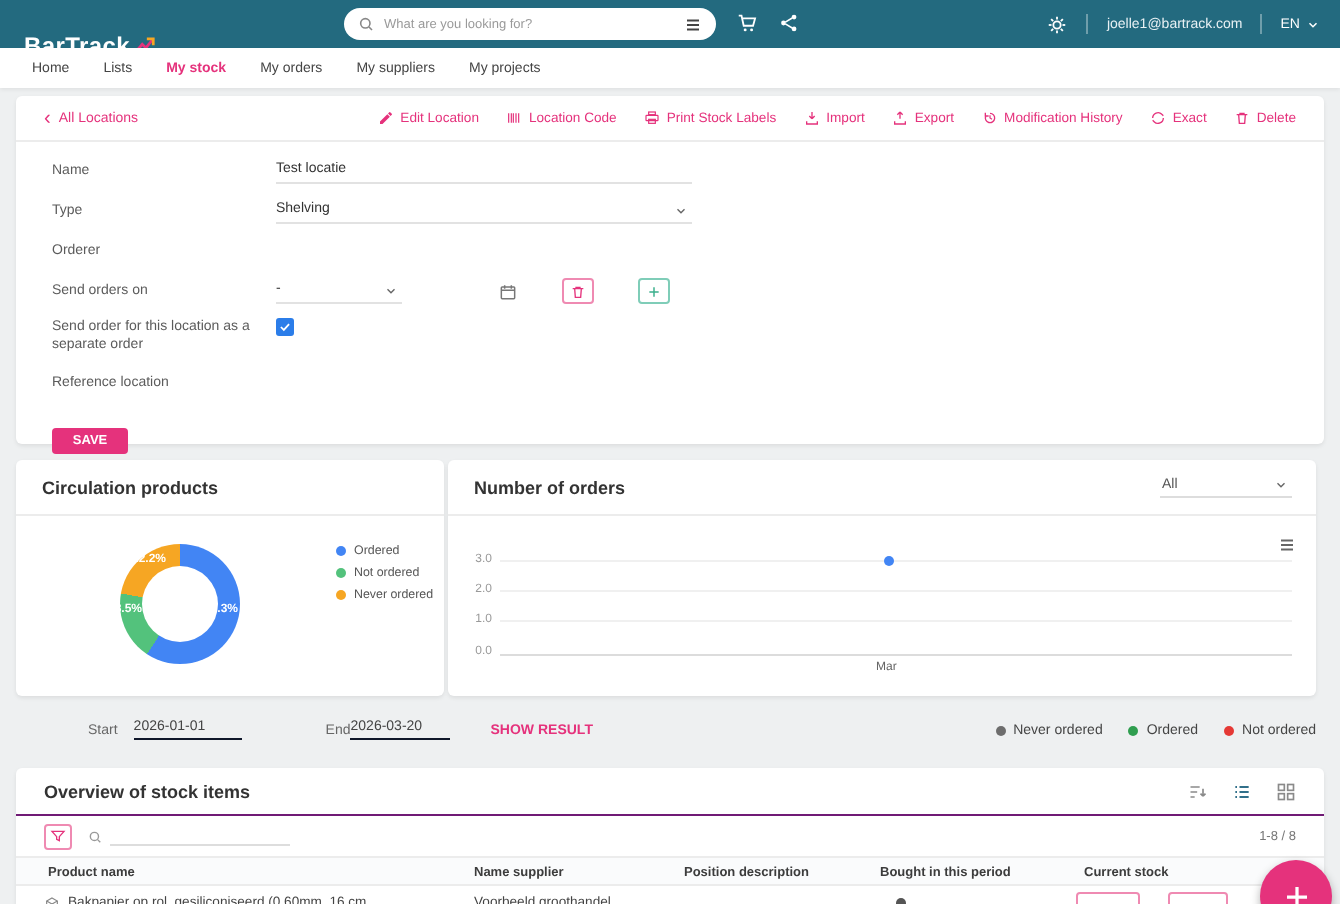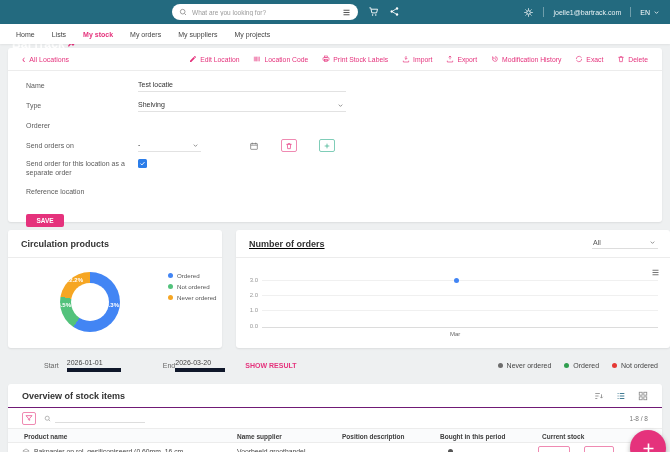--- a/index.html
+++ b/index.html
@@ -5,21 +5,21 @@
   * { margin:0; padding:0; box-sizing:border-box; }
   html,body { width:670px; height:452px; }
   body { font-family:"Liberation Sans", sans-serif; background:#eef0f1; }
   .page { position:relative; width:670px; height:452px; overflow:hidden; background:#eef0f1; }
   .abs { position:absolute; }
   svg { display:block; }
 
   
   .topbar { position:absolute; left:0; top:0; width:670px; height:24px; background:#236a7f; }
   .brand { position:absolute; left:12px; top:16px; display:flex; align-items:center; gap:2px;
-           color:#fff; font-size:12px; font-weight:bold; letter-spacing:.2px;margin-top:21px; }
+           color:#fff; font-size:12px; font-weight:bold; letter-spacing:.2px; }
   .searchpill { position:absolute; left:172px; top:4px; width:186px; height:16px; background:#fff;
                 border-radius:8px; display:flex; align-items:center; padding:0 7px; gap:5px; }
   .searchpill input { flex:1; border:none; outline:none; font-size:6.5px; color:#333; background:transparent; }
   .searchpill input::placeholder { color:#9a9a9a; }
   .tb-ico { color:#fff; }
   .tb-right { position:absolute; right:10px; top:0; height:24px; display:flex; align-items:center; gap:9px; }
   .tb-email { color:#e8f1f4; font-size:7px; }
   .vdiv { width:1px; height:10px; background:rgba(255,255,255,.35); }
   .tb-lang { color:#fff; font-size:7px; display:flex; align-items:center; gap:3px; }
 
@@ -52,21 +52,21 @@
               background:#fff; cursor:pointer; }
   .mini-btn.del { border:1px solid #ef8ab2; color:#e5327c; margin-left:22px; }
   .mini-btn.add { border:1px solid #7fcdb8; color:#3aaf8c; margin-left:22px; }
   .checkbox { width:9px; height:9px; border-radius:1.5px; background:#2b7de9; display:flex; align-items:center;
               justify-content:center; cursor:pointer; }
   .save-btn { margin:9px 0 0 0; width:38px; height:13px; background:#e5327c; color:#fff; border:none;
               border-radius:2px; font-size:6.5px; font-weight:bold; font-family:inherit; cursor:pointer; }
 
   
   #donut-card { left:8px; top:230px; width:214px; height:118px; }
-  #line-card  { left:236px; top:230px; width:434px; height:118px;text-decoration:underline; }
+  #line-card  { left:224px; top:230px; width:434px; height:118px; }
   .chart-title-row { height:28px; border-bottom:1px solid #ececec; display:flex; align-items:center; padding:0 13px; position:relative; }
   .chart-title { font-size:9px; font-weight:bold; color:#333; }
   .donut { position:absolute; left:52px; top:42px; width:60px; height:60px; border-radius:50%;
            background:conic-gradient(#4285f4 0 59.3%, #53c27c 0 77.8%, #f6a623 0 100%); }
   .donut::after { content:""; position:absolute; left:11px; top:11px; width:38px; height:38px; border-radius:50%; background:#fff; }
   .slice-label { position:absolute; font-size:6px; color:#fff; font-weight:bold; z-index:2; }
   .dlegend { position:absolute; left:160px; top:42px; display:flex; flex-direction:column; gap:4px; }
   .dlegend-item, .blegend-item { display:flex; align-items:center; gap:4px; font-size:6.2px; color:#555; }
   .dot { width:5px; height:5px; border-radius:50%; flex-shrink:0; }
   .sel-all { position:absolute; right:12px; top:8px; width:66px; border-bottom:1px solid #ddd;
@@ -74,21 +74,21 @@
   .gridline { position:absolute; left:26px; right:12px; height:1px; background:#f0f0f0; }
   .gridline.base { background:#dcdcdc; }
   .ytick { position:absolute; left:2px; width:20px; text-align:right; font-size:6px; color:#999; }
   .xtick { position:absolute; font-size:6px; color:#666; }
   .datapoint { position:absolute; width:5px; height:5px; border-radius:50%; background:#4285f4; }
   .chart-menu { position:absolute; right:10px; top:38px; color:#666; cursor:pointer; }
 
   
   .date-row { position:absolute; left:8px; top:352px; width:654px; height:26px; display:flex; align-items:center; }
   .df-label { font-size:7px; color:#666; }
-  .df-input { border:none; border-bottom:4px solid #0f172a; background:transparent; outline:none;
+  .df-input { border:none; border-bottom:1px solid #0f172a; background:transparent; outline:none;
               font-size:7px; color:#444; padding:0 0 2px 0; }
   .show-result { color:#e5327c; font-size:7px; font-weight:bold; margin-left:20px; cursor:pointer; background:none; border:none; font-family:inherit; }
   .blegend { margin-left:auto; display:flex; align-items:center; gap:13px; margin-right:4px; }
   .blegend-item { font-size:7px; color:#444; }
 
   
   #stock-card { left:8px; top:384px; width:654px; height:130px; }
   .ov-head { height:24px; display:flex; align-items:center; padding:0 14px; border-bottom:1px solid #701a75; }
   .ov-title { font-size:9px; font-weight:bold; color:#333; flex:1; }
   .view-icons { display:flex; align-items:center; gap:12px; }

